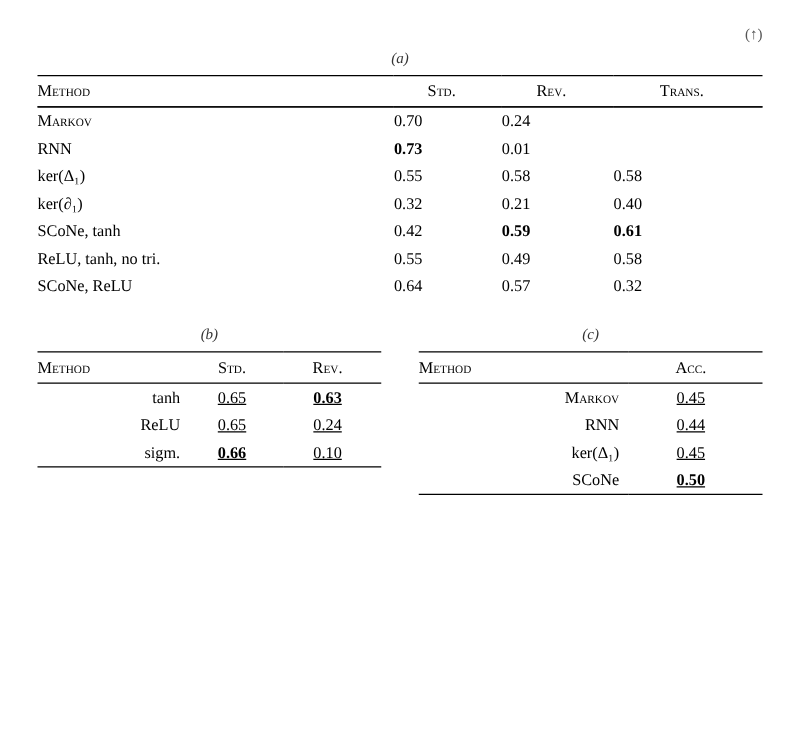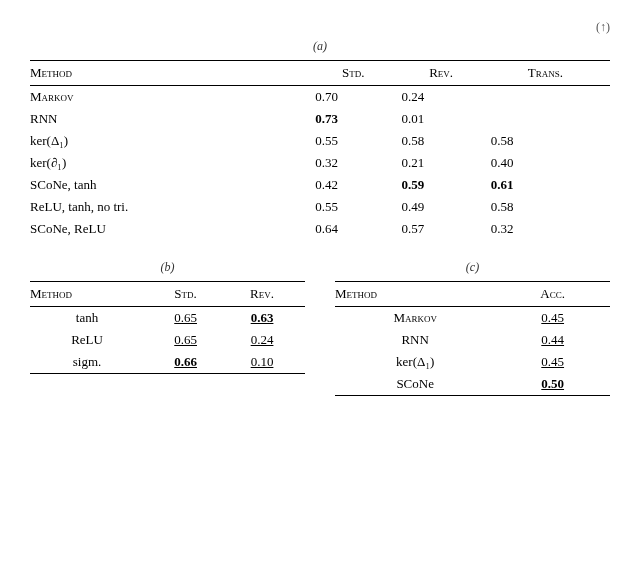--- a/index.html
+++ b/index.html
@@ -100,21 +100,21 @@
     }
 
     .section-b th.num-col,
     .section-c th.num-col {
       text-align: center;
     }
 
     .section-b td,
     .section-c td {
       padding: 3px 8px 3px 0;
-      text-align: center;
+      text-align: right;
     }
 
     .section-b td.num,
     .section-c td.num {
       text-align: center;
       text-decoration: underline;
     }
 
     .section-b tr.last-row td,
     .section-c tr.last-row td {

